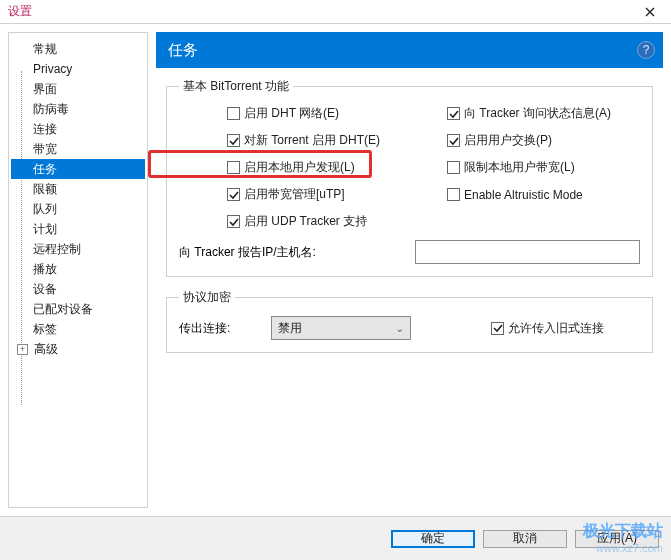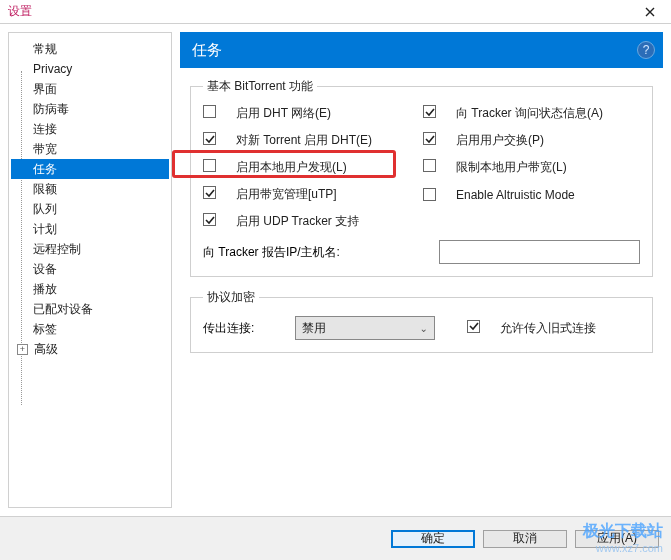--- a/index.html
+++ b/index.html
@@ -29,21 +29,21 @@
   display: flex; align-items: center; justify-content: center;
   color: #222;
 }
 .content {
   display: flex;
   height: 492px;
   padding: 8px;
   gap: 8px;
 }
 .tree {
-  width: 164px;
+  width: 140px;
   border: 1px solid #d0d0d0;
   padding: 6px 2px;
   overflow: hidden;
   background: #fff;
 }
 .tree-item {
   height: 20px;
   display: flex;
   align-items: center;
   padding-left: 22px;
@@ -111,23 +111,25 @@
 }
 .row {
   display: flex;
   align-items: center;
   margin-bottom: 10px;
 }
 .left-col { width: 220px; }
 .right-col { flex: 1; }
 .chk {
   display: flex;
-  gap: 20px;
+  align-items: center;
+  gap: 4px;
   color: #222;
   white-space: nowrap;
+  margin-left: 48px;
 }
 .chk .box {
   width: 13px; height: 13px;
   border: 1px solid #666;
   background: #fff;
   display: flex; align-items: center; justify-content: center;
 }
 .chk .box.checked svg { display: block; }
 .chk .box svg { display: none; width: 10px; height: 10px; }
 .highlight {
@@ -248,24 +250,24 @@
         <div class="tree-item">
           <span>队列</span>
         </div>
         <div class="tree-item">
           <span>计划</span>
         </div>
         <div class="tree-item">
           <span>远程控制</span>
         </div>
         <div class="tree-item">
+          <span>播放</span>
+        </div>
+        <div class="tree-item">
           <span>设备</span>
-        </div>
-        <div class="tree-item">
-          <span>播放</span>
         </div>
         <div class="tree-item">
           <span>已配对设备</span>
         </div>
         <div class="tree-item">
           <span>标签</span>
         </div>
         <div class="tree-item expander">
           <span class="expand-box">+</span>
           <span>高级</span>

